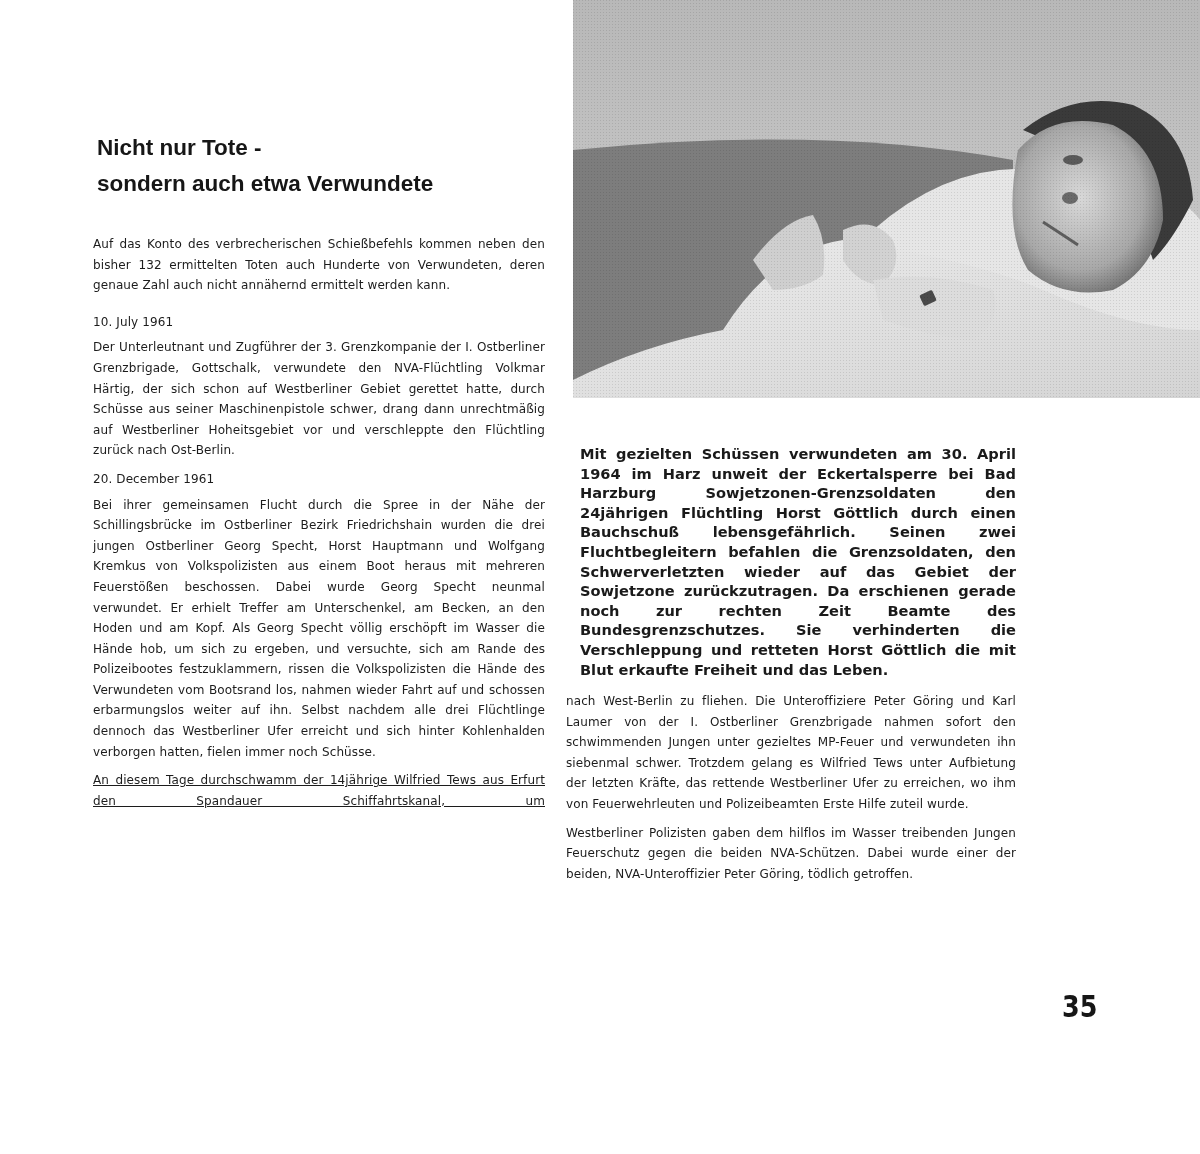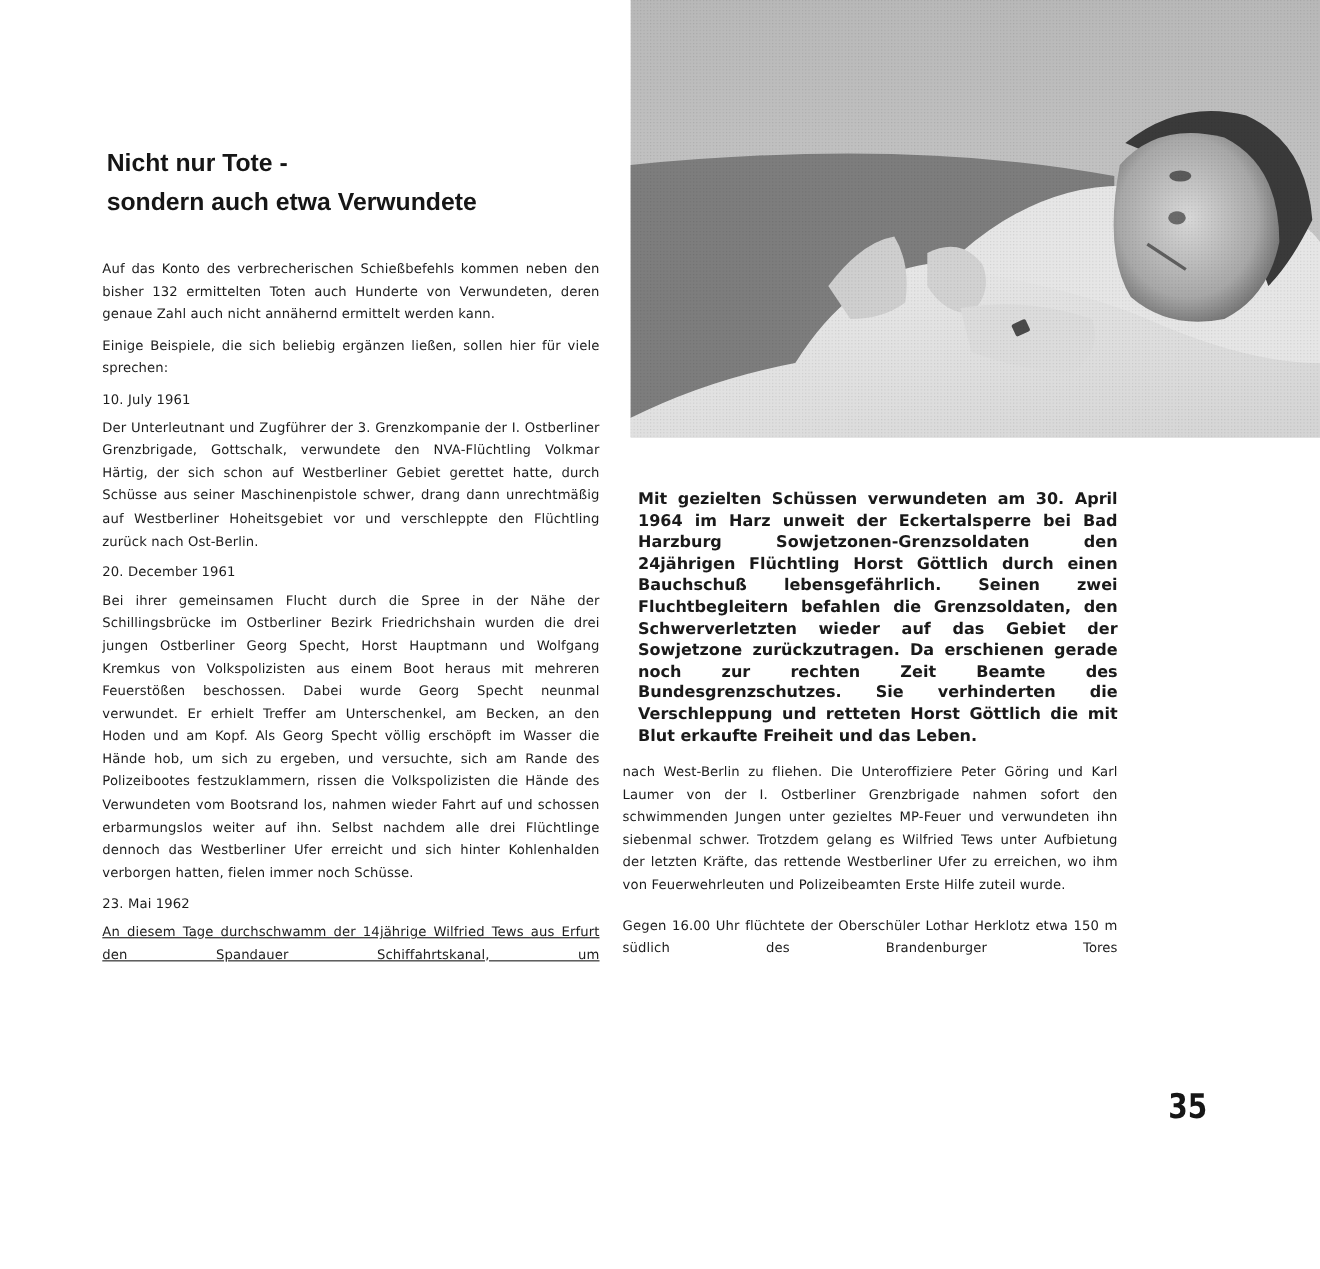--- a/index.html
+++ b/index.html
@@ -27,29 +27,27 @@
 <div class="page">
 
   <h1 class="heading">
     <span>Nicht nur Tote -</span><br>
     <span>sondern auch etwa Verwundete</span>
   </h1>
 
   <div class="col left">
     <p>Auf das Konto des verbrecherischen Schießbefehls kommen neben den bisher 132 ermittelten Toten auch Hunderte von Verwundeten, deren genaue Zahl auch nicht annähernd ermittelt werden kann.</p>
     <div class="sp"></div>
-    <p>Einige Beispiele, die sich beliebig ergänzen ließen, sollen hier für viele sprechen:</p>
     <div class="sp"></div>
     <p class="date">10. July 1961</p>
     <p>Der Unterleutnant und Zugführer der 3. Grenzkompanie der I. Ostberliner Grenzbrigade, Gottschalk, verwun­dete den NVA-Flüchtling Volkmar Härtig, der sich schon auf Westberliner Gebiet gerettet hatte, durch Schüsse aus seiner Maschinenpistole schwer, drang dann unrechtmäßig auf Westberliner Hoheitsgebiet vor und verschleppte den Flüchtling zurück nach Ost-Berlin.</p>
     <div class="sp"></div>
     <p class="date">20. December 1961</p>
     <p>Bei ihrer gemeinsamen Flucht durch die Spree in der Nähe der Schillingsbrücke im Ostberliner Bezirk Friedrichshain wurden die drei jungen Ostberliner Georg Specht, Horst Hauptmann und Wolfgang Kremkus von Volkspolizisten aus einem Boot heraus mit mehreren Feuerstößen beschossen. Dabei wurde Georg Specht neunmal verwundet. Er erhielt Treffer am Unterschenkel, am Becken, an den Hoden und am Kopf. Als Georg Specht völlig erschöpft im Wasser die Hände hob, um sich zu ergeben, und versuchte, sich am Rande des Polizeibootes festzuklammern, rissen die Volkspolizisten die Hände des Verwundeten vom Bootsrand los, nahmen wieder Fahrt auf und schossen erbarmungslos weiter auf ihn. Selbst nachdem alle drei Flüchtlinge dennoch das Westberliner Ufer erreicht und sich hinter Kohlenhalden verborgen hatten, fielen immer noch Schüsse.</p>
     <div class="sp"></div>
-    <p class="date">23. Mai 1962</p>
     <p style="text-align-last: justify; text-decoration: underline;">An diesem Tage durchschwamm der 14jährige Wilfried Tews aus Erfurt den Spandauer Schiffahrtskanal, um</p>
   </div>
 
   <div class="photo">
     <svg width="627" height="398" viewBox="0 0 627 398">
       <defs>
         <pattern id="screen" width="3" height="3" patternUnits="userSpaceOnUse">
           <rect width="3" height="3" fill="none"></rect>
           <rect width="1" height="1" fill="rgba(0,0,0,0.10)"></rect>
         </pattern>
@@ -93,18 +91,18 @@
     </svg>
   </div>
 
   <div class="caption">
     <p style="text-align-last: left;">Mit gezielten Schüssen verwundeten am 30. April 1964 im Harz unweit der Eckertalsperre bei Bad Harzburg Sowjetzonen-Grenzsoldaten den 24jährigen Flüchtling Horst Göttlich durch einen Bauchschuß lebensgefähr­lich. Seinen zwei Fluchtbegleitern befahlen die Grenz­soldaten, den Schwerverletzten wieder auf das Gebiet der Sowjetzone zurückzutragen. Da erschienen gerade noch zur rechten Zeit Beamte des Bundesgrenzschutzes. Sie verhinderten die Verschleppung und retteten Horst Göttlich die mit Blut erkaufte Freiheit und das Leben.</p>
   </div>
 
   <div class="col right">
     <p>nach West-Berlin zu fliehen. Die Unteroffiziere Peter Göring und Karl Laumer von der I. Ostberliner Grenz­brigade nahmen sofort den schwimmenden Jungen unter gezieltes MP-Feuer und verwundeten ihn sieben­mal schwer. Trotzdem gelang es Wilfried Tews unter Aufbietung der letzten Kräfte, das rettende West­berliner Ufer zu erreichen, wo ihm von Feuerwehrleuten und Polizeibeamten Erste Hilfe zuteil wurde.</p>
     <div class="sp"></div>
+    <p>Westberliner Polizisten gaben dem hilflos im Wasser treibenden Jungen Feuerschutz gegen die beiden NVA-Schützen. Dabei wurde einer der beiden, NVA-Unteroffizier Peter Göring, tödlich getroffen.</p>
     <div class="sp"></div>
-    <p style="text-align-last: justify;">Gegen 16.00 Uhr flüchtete der Oberschüler Lothar Herklotz etwa 150 m südlich des Brandenburger Tores</p>
   </div>
 
   <div class="pagenum">35</div>
 </div>
 
 </body></html>

